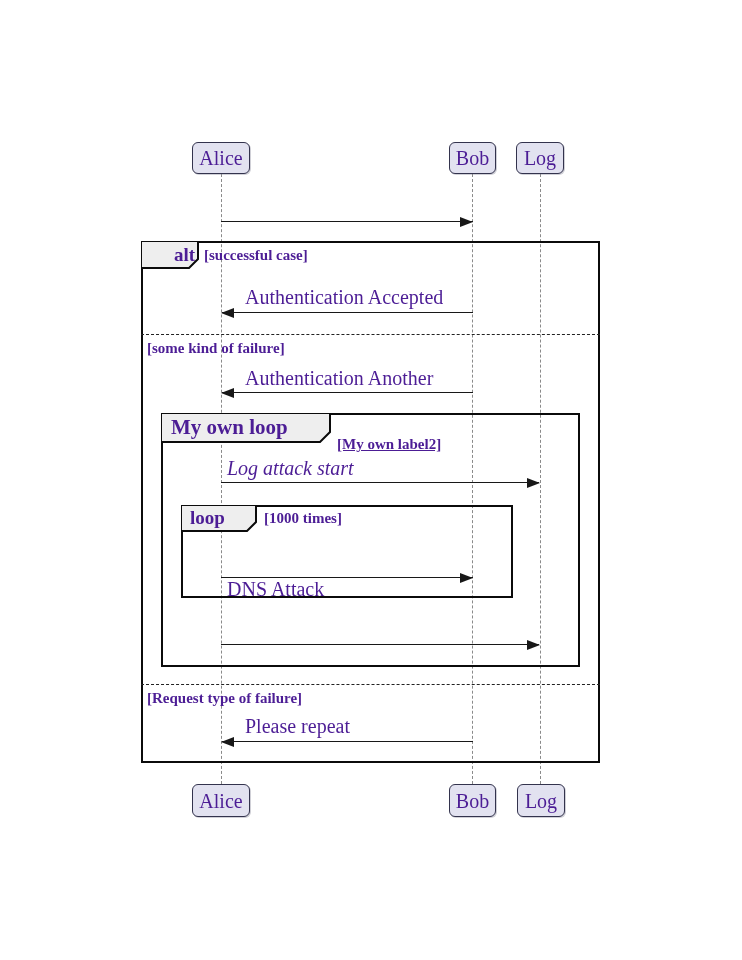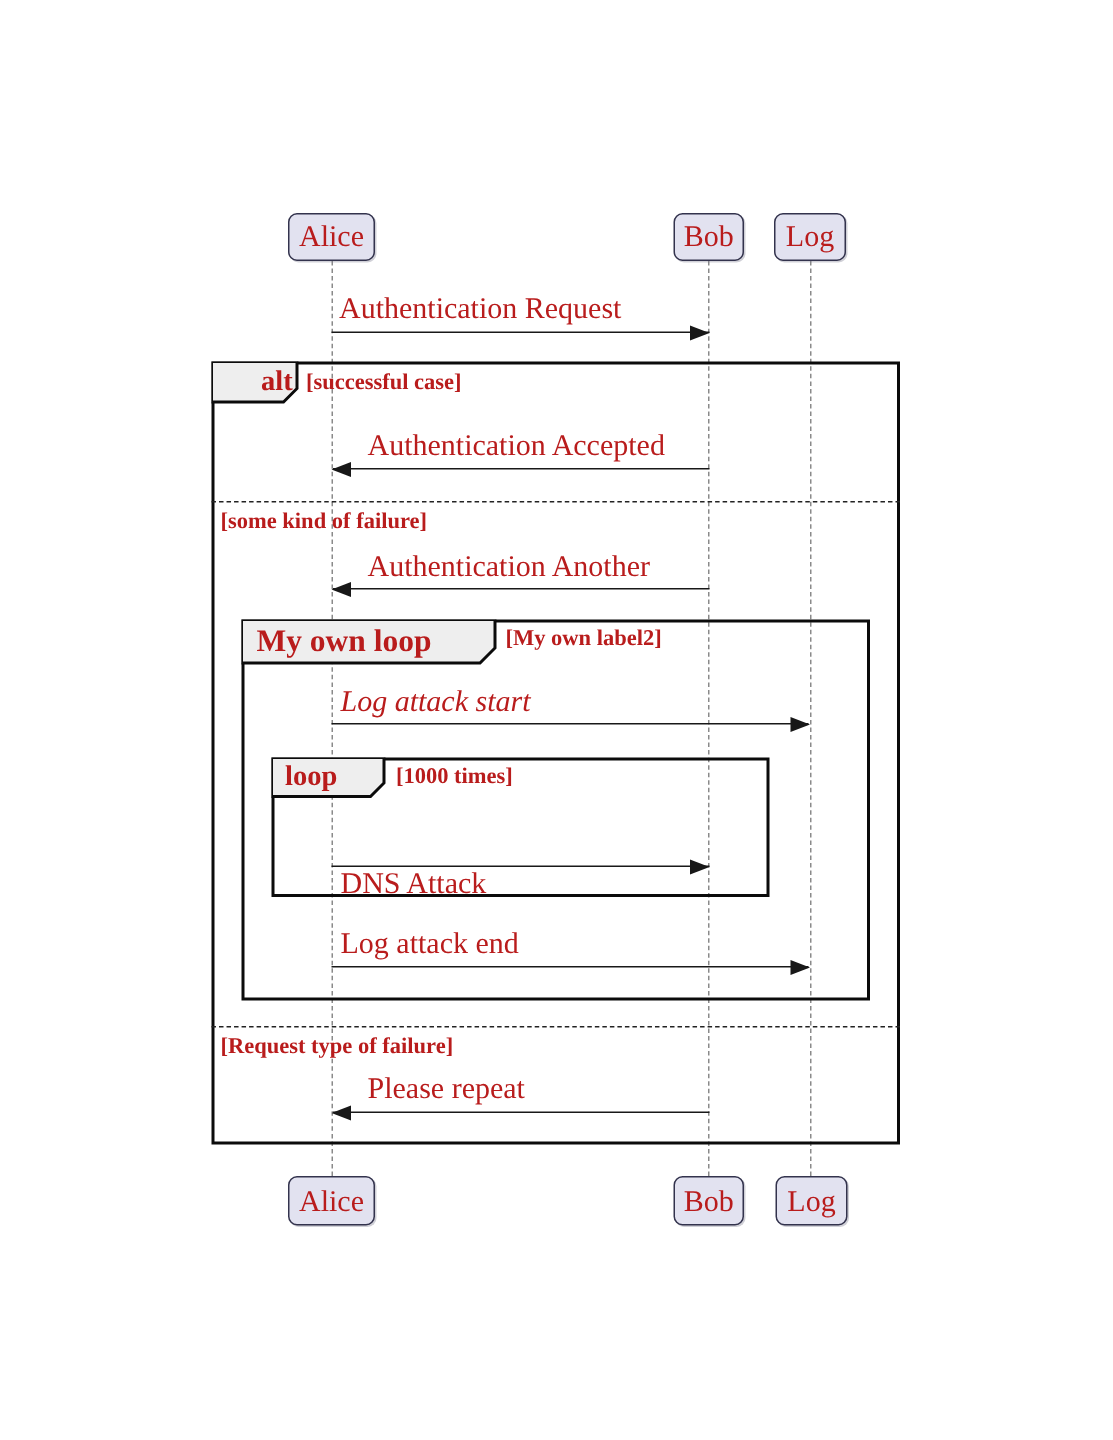--- a/index.html
+++ b/index.html
@@ -2,21 +2,21 @@
 <html><head>
 <meta charset="utf-8">
 <style>
   * { margin:0; padding:0; box-sizing:border-box; }
   html,body { background:#ffffff; }
   .canvas {
     position:relative;
     width:742px; height:960px;
     background:#ffffff;
     font-family:"Liberation Serif", "DejaVu Serif", serif;
-    color:#b91c1c;
+    color:#4c1d95;
     overflow:hidden;
   }
   .lifeline {
     position:absolute; width:0; border-left:1px dashed #8a8a8a;
   }
   .participant {
     position:absolute; height:32px;
     background:#E2E2F0; border:1.5px solid #33334d; border-radius:6px;
     display:flex; align-items:center; justify-content:center;
     font-size:20px; line-height:20px;
@@ -65,21 +65,20 @@
   <div class="participant" style="left:192px; top:142px; width:58px;">
     <span>Alice</span>
   </div>
   <div class="participant" style="left:449px; top:142px; width:47px;">
     <span>Bob</span>
   </div>
   <div class="participant" style="left:516px; top:142px; width:48px;">
     <span>Log</span>
   </div>
 
-  <div class="msg-label" style="left:226px; top:194px;">Authentication Request</div>
   <div class="msg-line" style="left:221px; top:221px; width:252px;"></div>
   <div class="arrow-right" style="left:460px; top:217px;"></div>
 
   <div class="frame" style="left:141px; top:241px; width:459px; height:522px;"></div>
 
   <svg class="pentagon" style="left:141px; top:241px;" width="60" height="29">
     <polygon points="0,0 57,0 57,18 48,27 0,27" fill="#EEEEEE" stroke="#0b0b0b" stroke-width="2"></polygon>
   </svg>
   <div class="frag-keyword" style="left:150px; top:243px; font-size:19px; line-height:23px;margin-left:24px;">alt</div>
   <div class="frag-label" style="left:204px; top:247px;">[successful case]</div>
@@ -93,38 +92,37 @@
 
   <div class="msg-label" style="left:245px; top:366px;">Authentication Another</div>
   <div class="msg-line" style="left:222px; top:392px; width:251px;"></div>
   <div class="arrow-left" style="left:221px; top:388px;"></div>
 
   <div class="frame" style="left:161px; top:413px; width:419px; height:254px;"></div>
   <svg class="pentagon" style="left:161px; top:413px;" width="172" height="31">
     <polygon points="0,0 169,0 169,19 159,29 0,29" fill="#EEEEEE" stroke="#0b0b0b" stroke-width="2"></polygon>
   </svg>
   <div class="frag-keyword" style="left:171px; top:415px; font-size:21px; line-height:25px;">My own loop</div>
-  <div class="frag-label" style="left:337px; top:418px;">[My own label2]</div>
+  <div class="frag-label" style="left:337px; top:436px;text-decoration:underline;">[My own label2]</div>
 
   <div class="msg-label" style="left:227px; top:456px;font-style:italic;">Log attack start</div>
   <div class="msg-line" style="left:221px; top:482px; width:318px;"></div>
   <div class="arrow-right" style="left:527px; top:478px;"></div>
 
   <div class="frame" style="left:181px; top:505px; width:332px; height:93px;"></div>
   <svg class="pentagon" style="left:181px; top:505px;" width="78" height="28">
     <polygon points="0,0 75,0 75,17 66,26 0,26" fill="#EEEEEE" stroke="#0b0b0b" stroke-width="2"></polygon>
   </svg>
   <div class="frag-keyword" style="left:190px; top:506px; font-size:19px; line-height:23px;">loop</div>
   <div class="frag-label" style="left:264px; top:510px;">[1000 times]</div>
 
   <div class="msg-label" style="left:227px; top:577px;">DNS Attack</div>
   <div class="msg-line" style="left:221px; top:577px; width:252px;"></div>
   <div class="arrow-right" style="left:460px; top:573px;"></div>
 
-  <div class="msg-label" style="left:227px; top:617px;">Log attack end</div>
   <div class="msg-line" style="left:221px; top:644px; width:318px;"></div>
   <div class="arrow-right" style="left:527px; top:640px;"></div>
 
   <div class="divider" style="left:141px; top:684px; width:459px;"></div>
   <div class="frag-label" style="left:147px; top:690px;">[Request type of failure]</div>
 
   <div class="msg-label" style="left:245px; top:714px;">Please repeat</div>
   <div class="msg-line" style="left:222px; top:741px; width:251px;"></div>
   <div class="arrow-left" style="left:221px; top:737px;"></div>
 

